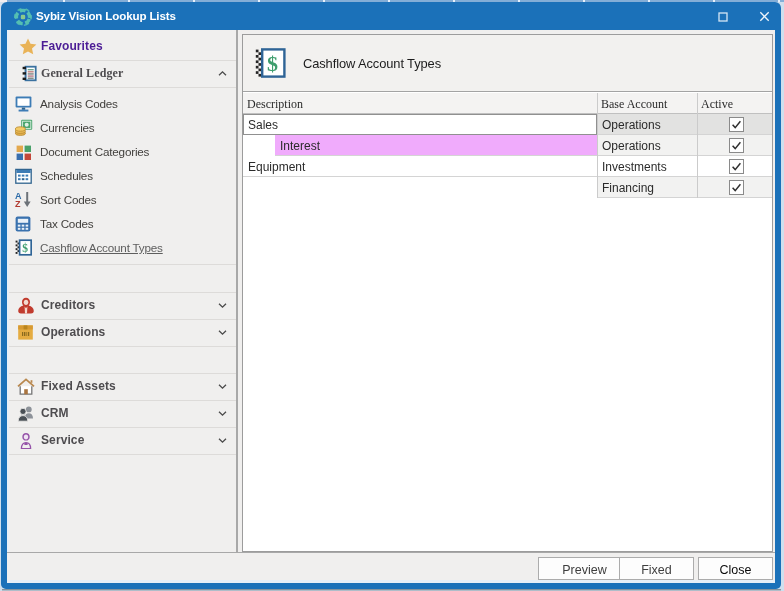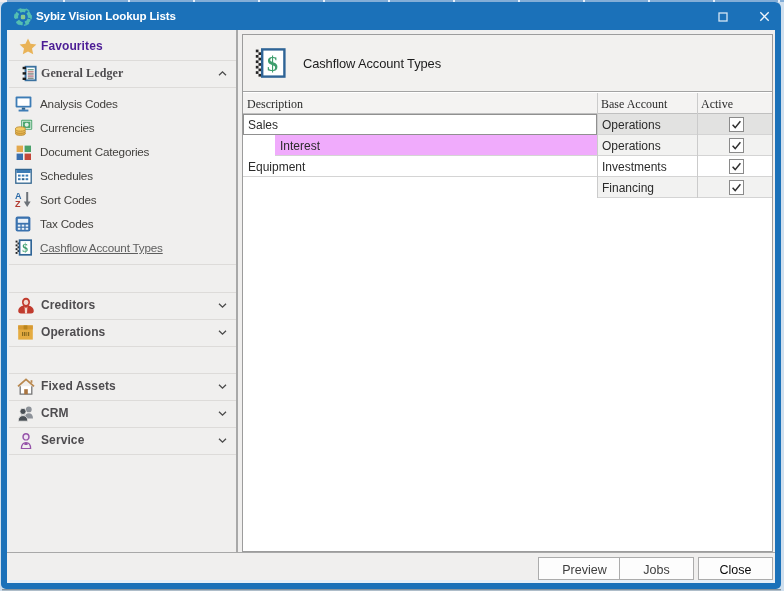--- a/index.html
+++ b/index.html
@@ -311,18 +311,18 @@
               <path d="M2.6,6.8 L5.2,9.6 L10.4,3.2" fill="none" stroke="#2e2e2e" stroke-width="1.5"></path>
             </svg></div>
         <div class="cb" style="left:486px; top:145px;"><svg width="13" height="13" viewBox="0 0 13 13">
               <path d="M2.6,6.8 L5.2,9.6 L10.4,3.2" fill="none" stroke="#2e2e2e" stroke-width="1.5"></path>
             </svg></div>
       </div>
     </div>
     <div id="hsep"></div>
     <div id="footer">
       <div class="btn" style="left:531px; width:93px;">Preview</div>
-      <div class="btn" style="left:612px; width:75px;">Jobs</div>
+      <div class="btn" style="left:612px; width:75px;">Fixed</div>
       <div class="btn" style="left:691px; width:75px; color:#0a0a0a;">Close</div>
     </div>
   </div>
 </div>
 <div id="shadow"></div>
 
 </body></html>

